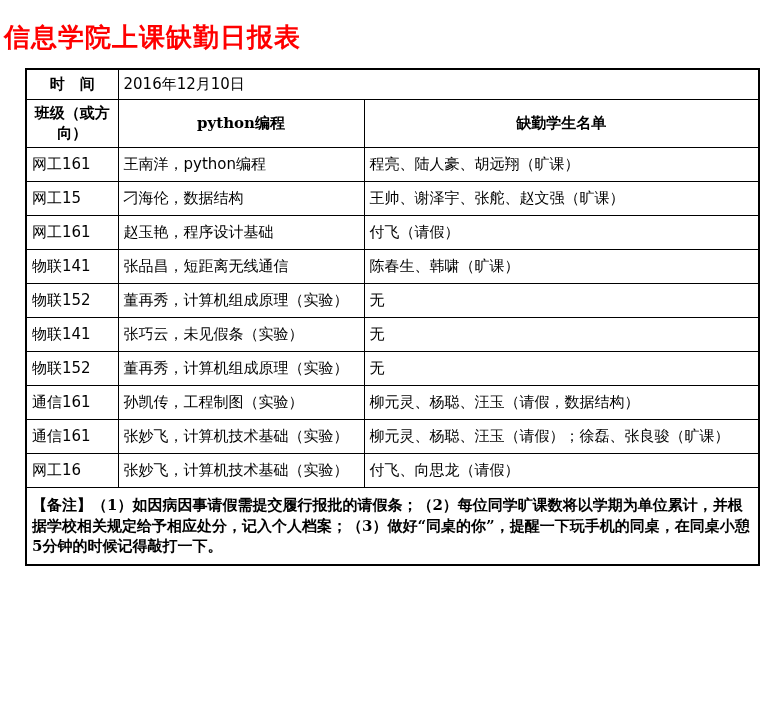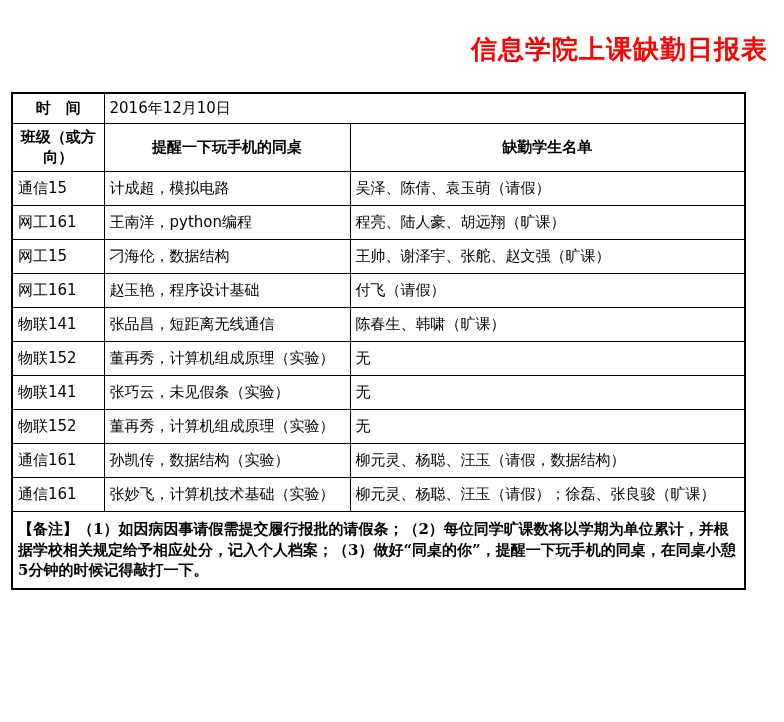--- a/index.html
+++ b/index.html
@@ -11,35 +11,35 @@
     background: var(--bg-color, #ffffff);
     font-family: "DejaVu Sans", sans-serif;
     color: var(--text-color, #000000);
   }
   .page {
     width: 784px;
     height: 722px;
     overflow: hidden;
   }
   .report-title {
-    margin: 16px;
+    margin: 4px;
     padding-top: 16px;
     height: 60px;
-    text-align: right;
+    text-align: left;
     font-size: 26px;
     font-weight: bold;
     letter-spacing: 1px;
     color: var(--title-color, #ff0000);
     font-family: "DejaVu Serif", "Liberation Serif", serif;
   }
   table.report {
     border-collapse: collapse;
     table-layout: fixed;
     width: 733px;
-    margin-left: 11px;
+    margin-left: 25px;
     border: 2px solid var(--border-color, #000000);
   }
   table.report td {
     border: 1px solid var(--border-color, #000000);
     padding: 1px 5px;
     font-size: 15px;
     vertical-align: middle;
     overflow: hidden;
     line-height: 1.35;
   }
@@ -81,29 +81,24 @@
     </colgroup>
 
     <tbody>
         <tr class="time-row">
       <td class="center bold head-cell">时　间</td>
       <td class="center" colspan="2">2016年12月10日</td>
     </tr>
 
     <tr class="head-row">
       <td class="head-cell">班级（或方向）</td>
-      <td class="head-cell">提醒一下玩手机的同桌</td>
+      <td class="head-cell">python编程</td>
       <td class="head-cell">缺勤学生名单</td>
     </tr>
 
-    <tr class="data-row">
-      <td>通信15</td>
-      <td>计成超，模拟电路</td>
-      <td>吴泽、陈倩、袁玉萌（请假）</td>
-    </tr>
     <tr class="data-row">
       <td>网工161</td>
       <td>王南洋，python编程</td>
       <td>程亮、陆人豪、胡远翔（旷课）</td>
     </tr>
     <tr class="data-row">
       <td>网工15</td>
       <td>刁海伦，数据结构</td>
       <td>王帅、谢泽宇、张舵、赵文强（旷课）</td>
     </tr>
@@ -127,27 +122,32 @@
       <td>张巧云，未见假条（实验）</td>
       <td>无</td>
     </tr>
     <tr class="data-row">
       <td>物联152</td>
       <td>董再秀，计算机组成原理（实验）</td>
       <td>无</td>
     </tr>
     <tr class="data-row">
       <td>通信161</td>
-      <td>孙凯传，数据结构（实验）</td>
+      <td>孙凯传，工程制图（实验）</td>
       <td>柳元灵、杨聪、汪玉（请假，数据结构）</td>
     </tr>
     <tr class="data-row">
       <td>通信161</td>
       <td>张妙飞，计算机技术基础（实验）</td>
       <td>柳元灵、杨聪、汪玉（请假）；徐磊、张良骏（旷课）</td>
+    </tr>
+    <tr class="data-row">
+      <td>网工16</td>
+      <td>张妙飞，计算机技术基础（实验）</td>
+      <td>付飞、向思龙（请假）</td>
     </tr>
 
     <tr class="note-row">
       <td class="note-cell" colspan="3">【备注】（1）如因病因事请假需提交履行报批的请假条；（2）每位同学旷课数将以学期为单位累计，并根据学校相关规定给予相应处分，记入个人档案；（3）做好“同桌的你”，提醒一下玩手机的同桌，在同桌小憩5分钟的时候记得敲打一下。</td>
     </tr>
   </tbody>
     </table>
 
 </div>
 

